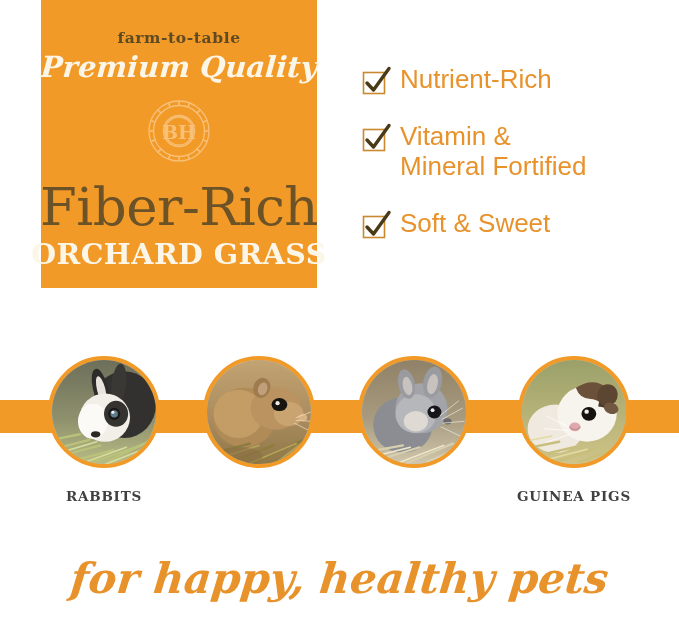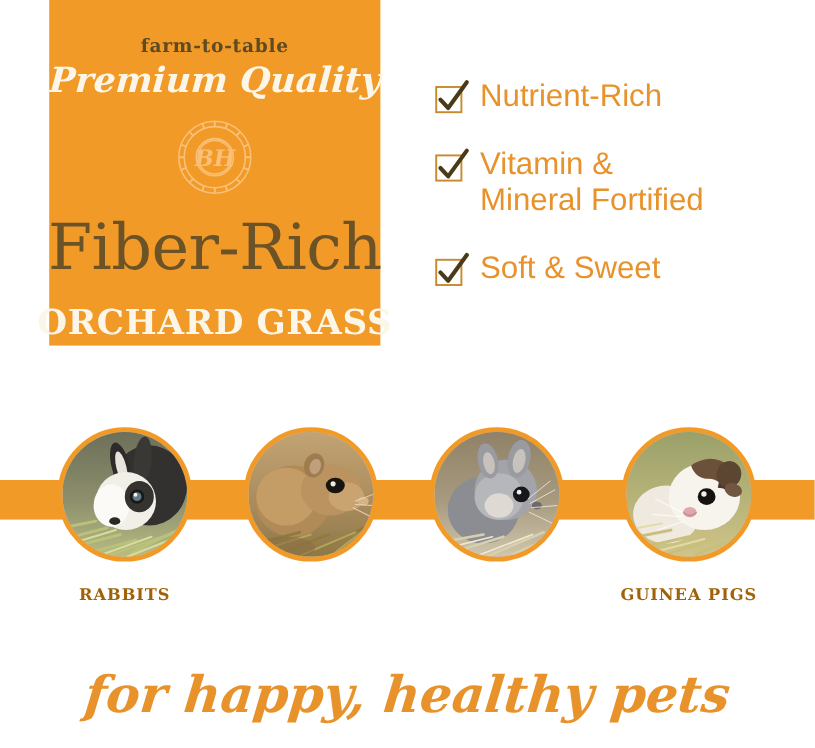--- a/index.html
+++ b/index.html
@@ -58,40 +58,39 @@
     white-space: nowrap;
     transform: skewX(-4deg);
   }
 
   
   .brand-seal {
     margin-top: 16px;
     width: 66px;
     height: 66px;
     position: relative;
-    font-style: italic;
   }
   .brand-seal svg {
     display: block;
   }
 
   
   .fiber-rich {
     margin-top: 16px;
     font-family: "DejaVu Serif", serif;
     font-weight: normal;
     font-size: 53px;
     color: #6B5227;
     line-height: 1;
     white-space: nowrap;
     letter-spacing: -0.5px;
   }
 
   .orchard-grass {
-    margin-top: 21px;
+    margin-top: 7px;
     font-family: "DejaVu Serif", serif;
     font-weight: bold;
     font-size: 28.5px;
     letter-spacing: 0.5px;
     color: #FCF6E8;
     line-height: 1;
     white-space: nowrap;
   }
 
   
@@ -171,21 +170,21 @@
   .animal-photo .scene {
     position: absolute;
     inset: 0;
   }
   .animal-label {
     margin-top: 20px;
     font-family: "DejaVu Serif", serif;
     font-weight: bold;
     font-size: 13.5px;
     letter-spacing: 0.8px;
-    color: #a16207;
+    color: #404040;
     white-space: nowrap;
   }
 
   
   .tagline {
     position: absolute;
     left: 0;
     top: 558px;
     width: 679px;
     text-align: center;

